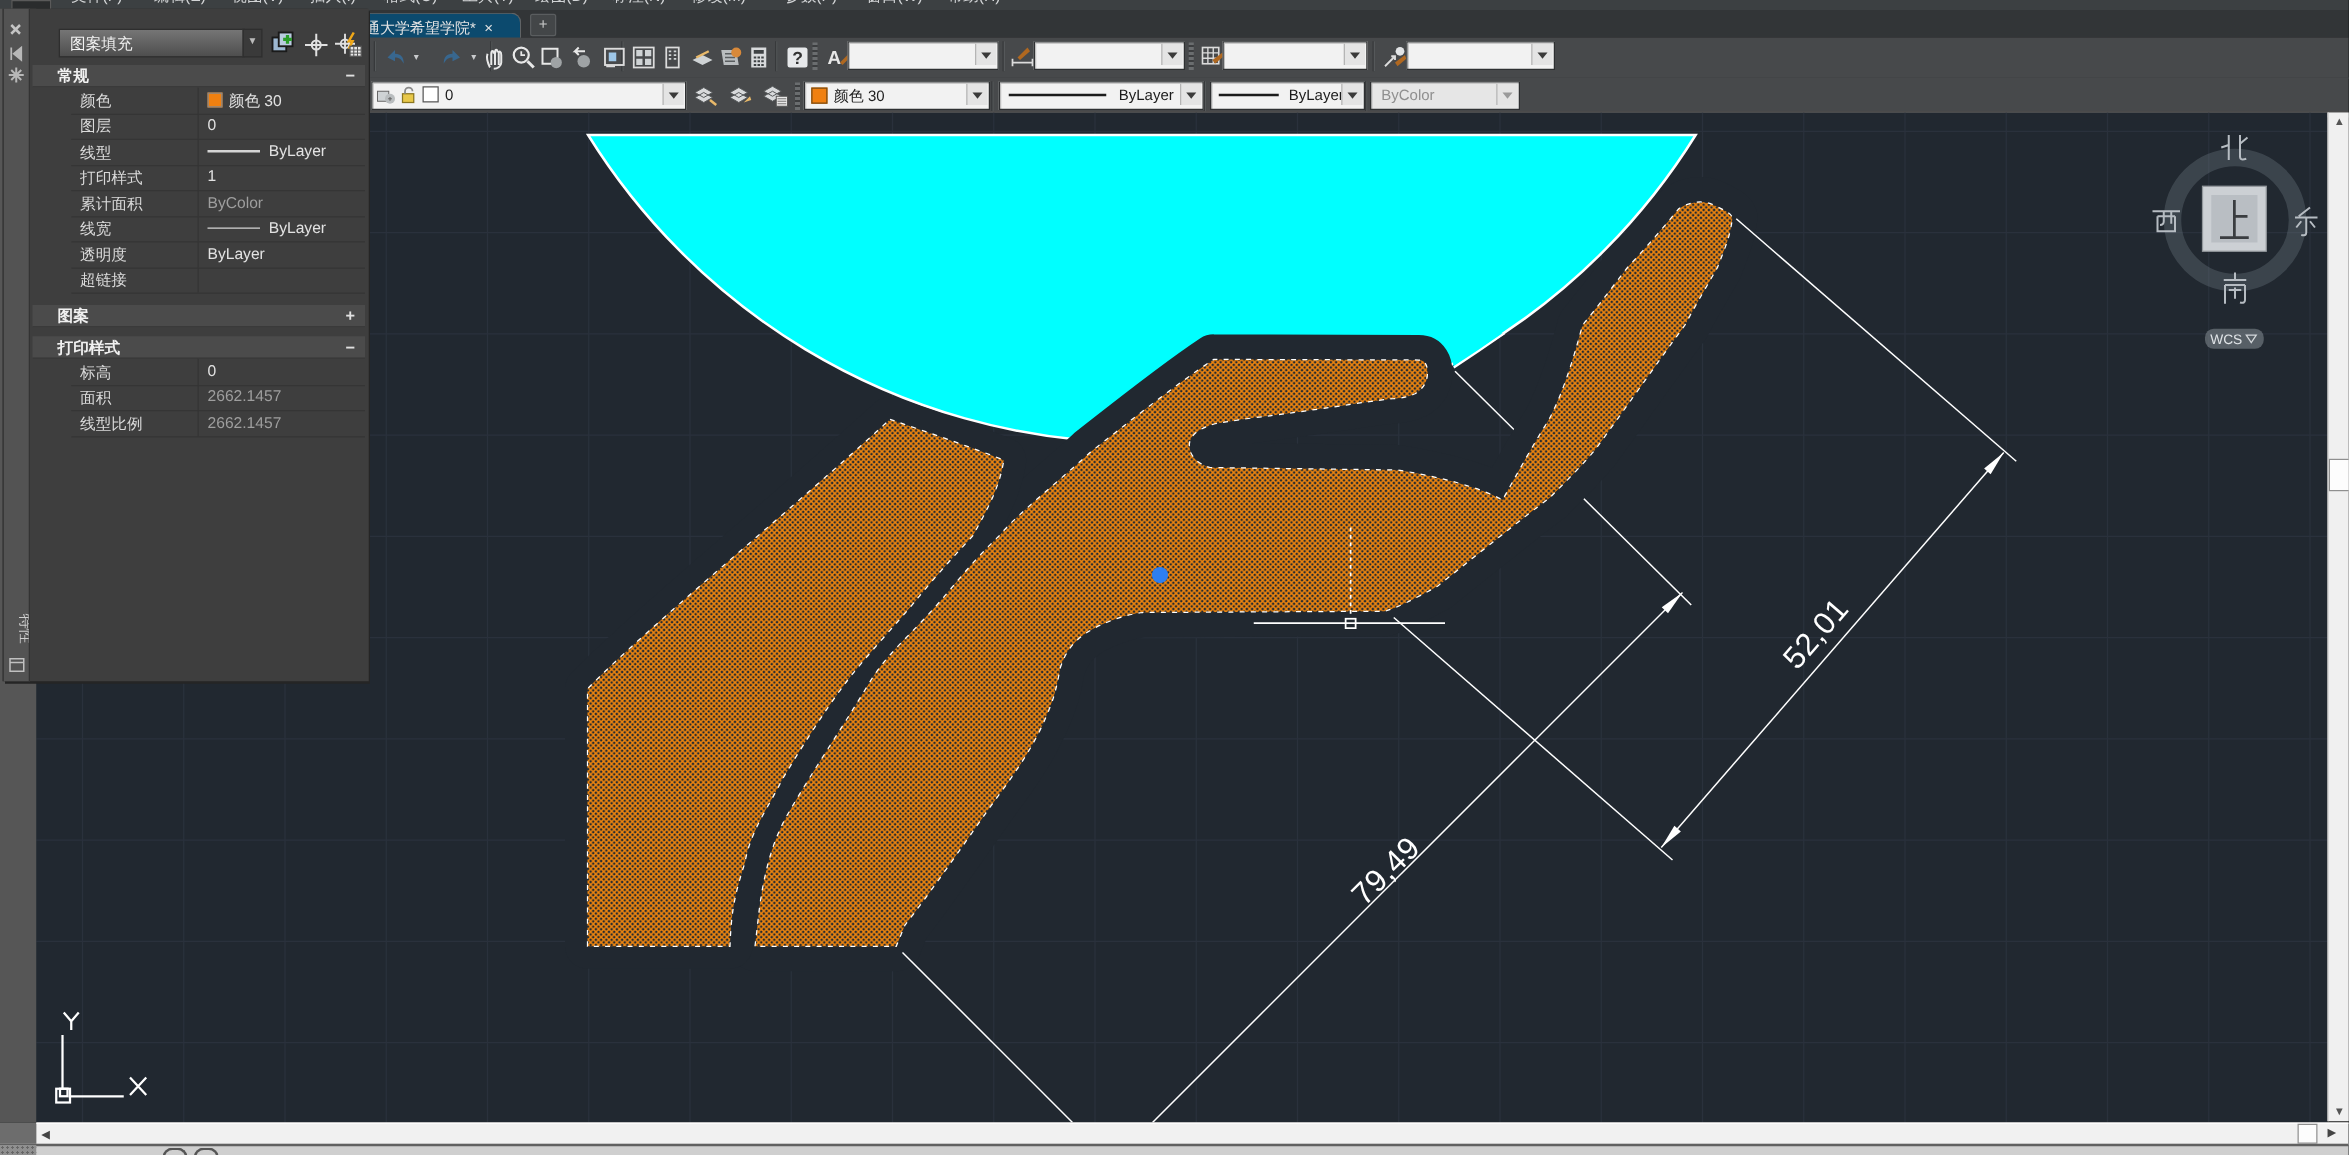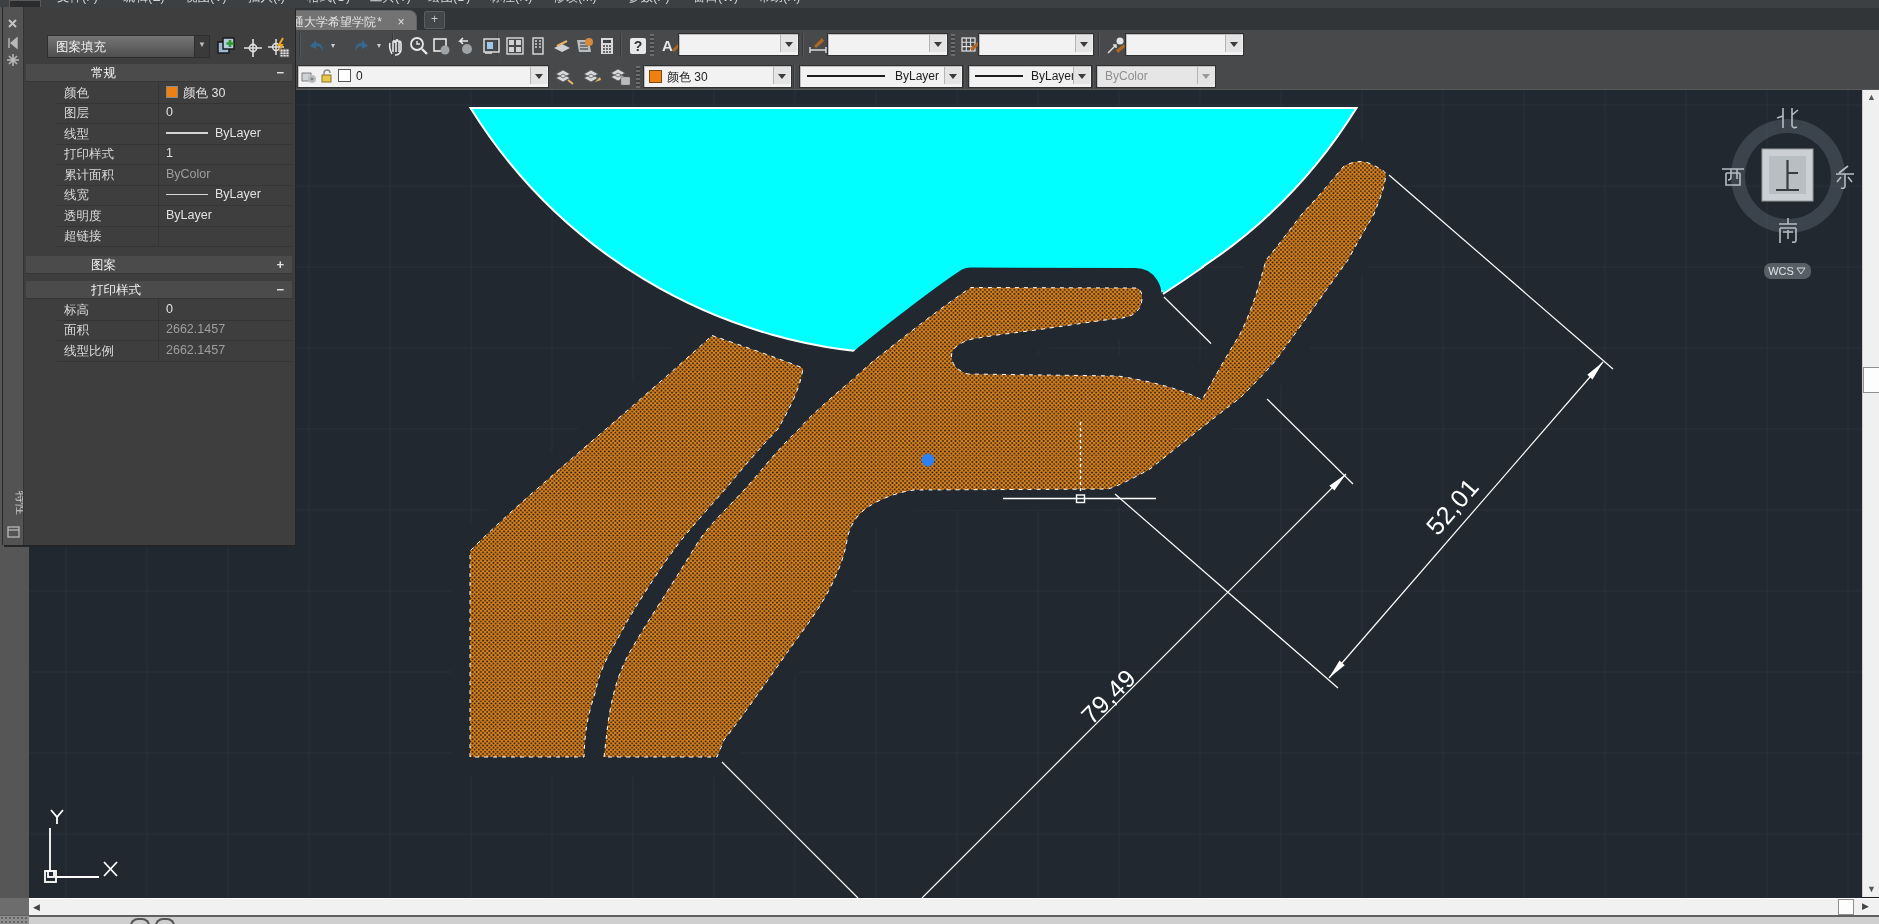--- a/index.html
+++ b/index.html
@@ -3,22 +3,22 @@
 <meta charset="utf-8">
 <style>
   html,body{margin:0;padding:0;background:#1a1a1a;}
   body{width:1879px;height:924px;position:relative;overflow:hidden;
        font-family:"Liberation Sans",sans-serif;}
   .abs{position:absolute;}
   
   #menubar{left:0;top:0;width:1879px;height:8px;background:#3c4042;overflow:hidden;}
   #menubar span{position:absolute;top:-11px;font-size:12.5px;color:#d2d4d6;white-space:nowrap;}
   #tabbar{left:0;top:8px;width:1879px;height:22px;background:#323537;}
-  #tab1{left:283px;top:10px;width:132px;height:20px;background:#737373;
-        border:1px solid #606365;border-bottom:none;border-radius:3px 8px 0 0;font-family:Liberation Mono, monospace;}
+  #tab1{left:283px;top:10px;width:132px;height:20px;background:#0c4a6e;
+        border:1px solid #606365;border-bottom:none;border-radius:3px 8px 0 0;}
   #tab1 span{position:absolute;left:8px;top:3px;font-size:12px;color:#e3e3e3;white-space:nowrap;}
   #tabplus{left:424px;top:11px;width:19px;height:16px;background:#434648;border:1px solid #5a5d5f;
         border-radius:2px;color:#c9c9c9;font-size:12px;line-height:14px;text-align:center;}
   #row1{left:0;top:30px;width:1879px;height:32px;background:#47494b;border-bottom:1px solid #3a3c3e;}
   #row2{left:0;top:62px;width:1879px;height:27px;background:#47494b;}
   #tbedge{left:0;top:89px;width:1879px;height:5px;background:#585858;}
   .sep{position:absolute;top:3px;width:1px;height:24px;background:#37393b;border-right:1px solid #55585a;}
   .grip{position:absolute;top:4px;width:4px;height:22px;
         background-image:repeating-linear-gradient(180deg,#6a6d6f 0 2px,#3c3e40 2px 4px);}
   .btn{position:absolute;top:3px;width:26px;height:26px;}
@@ -39,23 +39,23 @@
   #hscroll{left:29px;top:898px;width:1850px;height:17px;background:#f1f1f1;border-top:1px solid #ffffff;}
   #hlblock{left:0;top:898px;width:29px;height:18px;background:#6d6d6d;}
   #hthumb{left:1838px;top:899px;width:14px;height:14px;background:#fdfdfd;border:1px solid #8f8f8f;}
   .sarr{position:absolute;font-size:9px;color:#444;}
   #cmdstrip{left:0;top:915px;width:1879px;height:9px;background:#cfcfcf;border-top:2px solid #606060;}
   #cmdgrip{left:0;top:916px;width:29px;height:8px;background:#8f8f8f;}
   
   #palette{left:3px;top:7px;width:292px;height:538px;background:#3e3e3e;
            box-shadow:1px 2px 0 #252525, -1px 0 0 #2b2b2b;}
   #pstrip{position:absolute;left:0;top:0;width:20px;height:538px;background:#535353;border-right:1px solid #333;}
-  #pbody{position:absolute;left:20px;top:12px;width:216px;height:538px;}
+  #pbody{position:absolute;left:20px;top:0;width:216px;height:538px;}
   .phead{position:absolute;left:3px;width:266px;height:17px;background:#4b4b4b;border-bottom:1px solid #363636;}
-  .phead b{position:absolute;left:20px;top:1px;font-size:12.5px;color:#f0f0f0;font-weight:normal;margin-left:45px;}
+  .phead b{position:absolute;left:20px;top:1px;font-size:12.5px;color:#f0f0f0;font-weight:bold;}
   .phead i{position:absolute;right:8px;top:1px;font-size:13px;color:#e0e0e0;font-style:normal;font-weight:bold;}
   .prow{position:absolute;left:34px;width:235px;height:20.5px;border-bottom:1px solid #353535;}
   .prow .lb{position:absolute;left:7px;top:2.5px;font-size:12.5px;color:#dadada;}
   .prow .dv{position:absolute;left:101px;top:0;width:1px;height:20.5px;background:#353535;}
   .prow .vl{position:absolute;left:109px;top:2.5px;font-size:12.5px;color:#e2e2e2;white-space:nowrap;}
   .prow .vl.g{color:#9e9e9e;}
   .sw{display:inline-block;width:10px;height:10px;background:#f08010;border:1px solid #888;
       vertical-align:-1px;margin-right:5px;}
   .lns{display:inline-block;width:42px;height:1.5px;background:#d5d5d5;vertical-align:3px;margin-right:7px;}
 </style>

